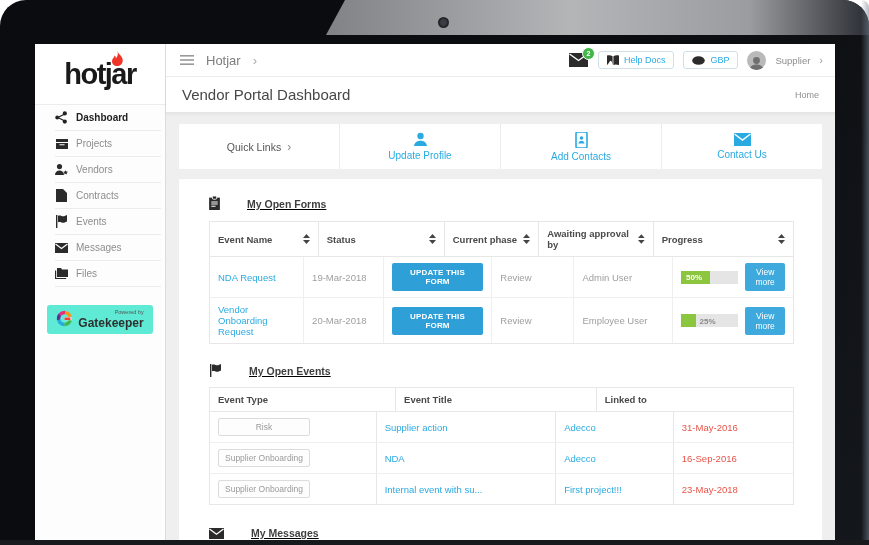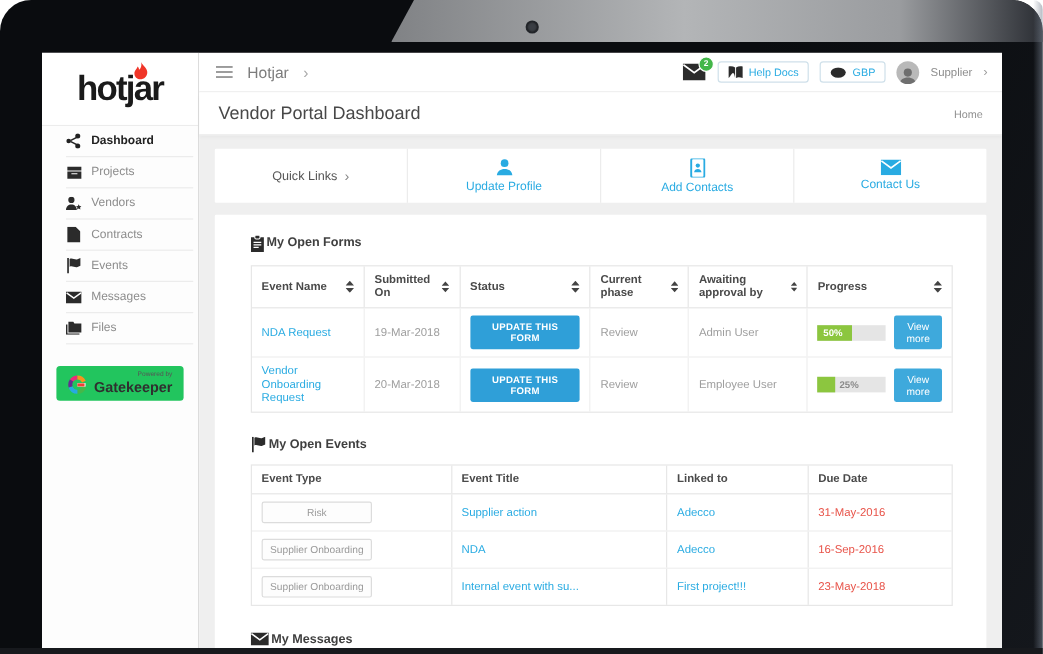--- a/index.html
+++ b/index.html
@@ -18,21 +18,21 @@
   
   .sidebar{width:130px;min-width:130px;background:#fdfdfd;border-right:1px solid #dcdcdc;display:flex;flex-direction:column;}
   .logo{height:60px;display:flex;align-items:center;justify-content:center;position:relative;background:#fff;}
   .logo-text{font-size:29px;font-weight:800;letter-spacing:-1.5px;color:#1a1a1a;line-height:1;}
   .logo-flame{position:absolute;top:7px;left:76px;width:13px;height:16px;}
   .nav{list-style:none;margin:0;padding:0 4px 0 0;border-top:1px solid #ececec;}
   .nav li{display:flex;align-items:center;gap:8px;height:25px;margin-left:20px;border-bottom:1px solid #ececec;cursor:pointer;}
   .nav li .ic{width:13px;height:13px;display:inline-flex;align-items:center;justify-content:center;flex:none;}
   .nav li span.lbl{font-size:10px;color:#8d8d8d;}
   .nav li.active span.lbl{color:#222;font-weight:bold;}
-  .gk-badge{margin:18px auto 0;background:#22c55e;border-radius:3px;padding:5px 9px;display:flex;align-items:flex-end;gap:5px;}
+  .gk-badge{margin:18px auto 0;background:#5eead4;border-radius:3px;padding:5px 9px;display:flex;align-items:flex-start;gap:5px;}
   .gk-col{display:flex;flex-direction:column;align-items:flex-end;}
   .gk-pb{font-size:5.5px;color:#555;line-height:1;margin-bottom:1px;}
   .gk-name{font-size:12px;color:#2f2f2f;font-weight:600;line-height:1;}
 
   
   .main{flex:1;display:flex;flex-direction:column;min-width:0;}
 
   
   .topnav{height:32px;min-height:32px;background:#fff;border-bottom:1px solid #ededed;display:flex;align-items:center;padding:0 12px 0 14px;}
   .crumb{display:flex;align-items:center;gap:12px;color:#8a8a8a;}
@@ -60,21 +60,21 @@
   .qlinks{display:flex;height:45px;margin-bottom:10px;}
   .qcell{flex:1;display:flex;flex-direction:column;align-items:center;justify-content:center;gap:3px;border-right:1px solid #ececec;cursor:pointer;}
   .qcell:last-child{border-right:none;}
   .qfirst{flex-direction:row;gap:6px;cursor:default;}
   .ql-label{font-size:10.5px;color:#555;}
   .ql-chev{font-size:12px;color:#888;}
   .qcell .qlbl{font-size:10px;color:#29abe2;}
 
   
   .maincard{padding:17px 30px 0 30px;min-height:420px;}
-  .sec-title{display:flex;align-items:flex-start;gap:2px;}
+  .sec-title{display:flex;align-items:flex-end;gap:27px;text-decoration:underline;}
   .sec-title .st{font-size:10.5px;color:#3f3f3f;font-weight:600;}
   .tbl{width:100%;border:1px solid #e7e7e7;border-collapse:collapse;margin-top:11px;}
   .tbl .thr{display:flex;border-bottom:1px solid #e7e7e7;}
   .tbl .tr{display:flex;border-bottom:1px solid #efefef;}
   .tbl .tr:last-child{border-bottom:none;}
   .th{display:flex;align-items:center;justify-content:space-between;padding:6px 8px;font-size:9.5px;font-weight:bold;color:#4a4a4a;border-right:1px solid #e7e7e7;}
   .th:last-child,.td:last-child{border-right:none;}
   .td{display:flex;align-items:center;padding:6px 8px;font-size:9.5px;color:#9e9e9e;border-right:1px solid #efefef;}
   .link{color:#29abe2;cursor:pointer;}
   .btn-blue{background:#2f9fd8;color:#fff;font-size:8px;font-weight:bold;border:none;border-radius:2px;padding:5px 9px;cursor:pointer;letter-spacing:.2px;}
@@ -299,26 +299,20 @@
             <span class="st">My Open Forms</span>
           </div>
           <div class="tbl">
             <div class="thr">
               <div class="th fc1">
                   <span>Event Name</span>
                   <svg width="7" height="10" viewBox="0 0 7 10">
                     <path fill="#444" d="M3.5 0L7 4H0zM3.5 10L0 6h7z"></path>
                   </svg>
                 </div>
-              <div class="th fc2">
-                  <span>Submitted On</span>
-                  <svg width="7" height="10" viewBox="0 0 7 10">
-                    <path fill="#444" d="M3.5 0L7 4H0zM3.5 10L0 6h7z"></path>
-                  </svg>
-                </div>
               <div class="th fc3">
                   <span>Status</span>
                   <svg width="7" height="10" viewBox="0 0 7 10">
                     <path fill="#444" d="M3.5 0L7 4H0zM3.5 10L0 6h7z"></path>
                   </svg>
                 </div>
               <div class="th fc4">
                   <span>Current phase</span>
                   <svg width="7" height="10" viewBox="0 0 7 10">
                     <path fill="#444" d="M3.5 0L7 4H0zM3.5 10L0 6h7z"></path>
@@ -402,23 +396,20 @@
             <div class="tbl events-tbl">
               <div class="thr">
                 <div class="th ec1">
                     <span>Event Type</span>
                   </div>
                 <div class="th ec2">
                     <span>Event Title</span>
                   </div>
                 <div class="th ec3">
                     <span>Linked to</span>
-                  </div>
-                <div class="th ec4">
-                    <span>Due Date</span>
                   </div>
               </div>
               <div class="tr">
                 <div class="td ec1">
                     <span class="etag">Risk</span>
                   </div>
                 <div class="td ec2">
                     <span class="link">Supplier action</span>
                   </div>
                 <div class="td ec3">

